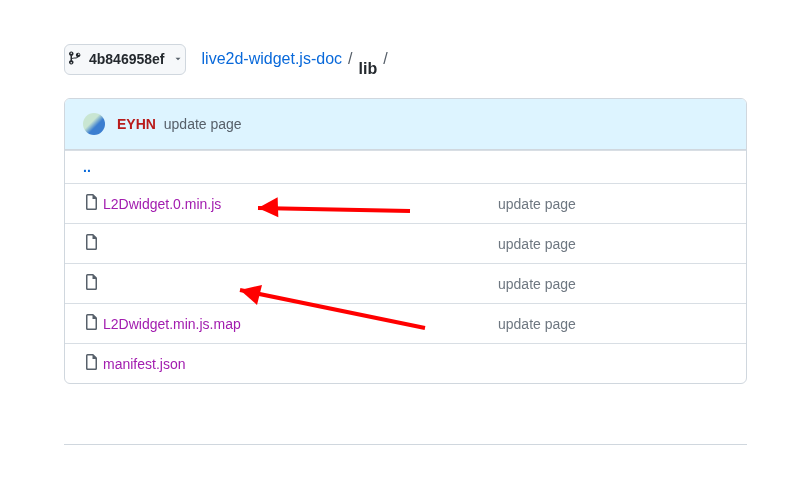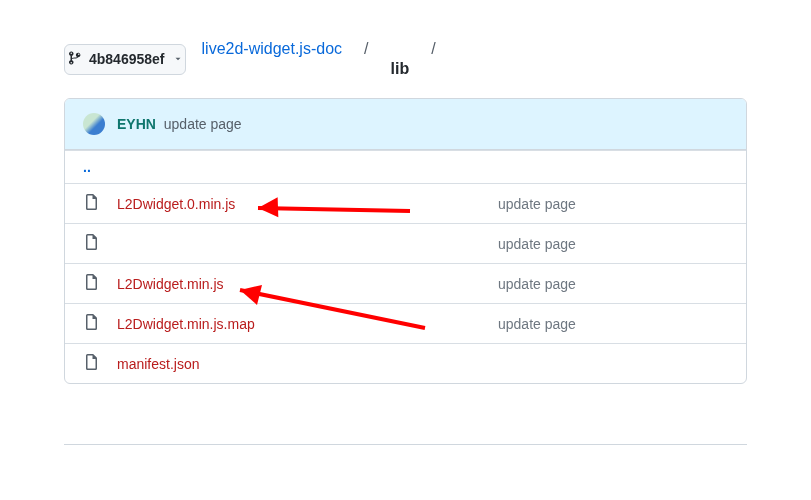--- a/index.html
+++ b/index.html
@@ -31,21 +31,22 @@
       background: #f6f8fa;
       cursor: pointer;
       font-weight: 600;
       color: #24292e;
     }
     .branch-selector .caret { margin-left: 2px; color: #57606a; }
     .breadcrumb {
       font-size: 16px;
       color: #24292e;
       display: flex;
-      gap: 20px;
+      align-items: center;
+      gap: 4px;
     }
     .breadcrumb .repo-link { color: #0969da; text-decoration: none; }
     .breadcrumb .sep { color: #57606a; padding: 0 2px; font-weight: 400; }
     .breadcrumb .current { font-weight: 600; margin-top: 20px; }
     .file-panel {
       border: 1px solid #d0d7de;
       border-radius: 6px;
       overflow: hidden;
     }
     .commit-header {
@@ -58,36 +59,35 @@
     }
     .avatar {
       width: 22px;
       height: 22px;
       border-radius: 50%;
       background: linear-gradient(135deg, #c9e6d2 40%, #3b7ed0 60%);
       display: block;
       flex-shrink: 0;
       position: relative;
     }
-    .author { font-weight: 600; color: #0f766e; }
+    .author { font-weight: 600; color: #b91c1c; }
     .commit-msg { color: #57606a; margin-left: 4px; }
     .file-row {
       display: flex;
       align-items: center;
       padding: 10px 18px;
       border-top: 1px solid #d0d7de;
     }
     .file-row:first-of-type { border-top: none; }
     .file-row.uplink { padding: 8px 18px; }
     .file-row.uplink a { color: #0969da; font-weight: 600; text-decoration: none; font-size: 14px; }
     .file-icon { color: #57606a; width: 20px; flex-shrink: 0; }
     .file-name {
-      color: #b91c1c;
+      color: #a21caf;
       flex: 0 0 auto;
-      margin-left: 14px;
       min-width: 200px;
       text-decoration: none;
     }
     .commit-col {
       color: #6e7781;
       margin-left: auto;
       padding-right: 60px;
       text-align: left;
       width: 230px;
     }
@@ -172,21 +172,20 @@
         </span>
         <span class="commit-col">update page</span>
       </div>
 
       <div class="file-row">
         <span class="file-icon">
           <svg width="16" height="16" viewBox="0 0 16 16">
               <path fill="#57606a" d="M3 1.5A1.5 1.5 0 0 1 4.5 0h5.1c.4 0 .78.16 1.06.44l2.9 2.9c.28.28.44.66.44 1.06V14.5A1.5 1.5 0 0 1 12.5 16h-8A1.5 1.5 0 0 1 3 14.5v-13zm1.5 0v13h8V5h-3V1.5h-5z"></path>
             </svg>
         </span>
-        <a class="file-name">L2Dwidget.min.js</a>
         <span class="commit-col">update page</span>
       </div>
 
       <div class="file-row">
         <span class="file-icon">
           <svg width="16" height="16" viewBox="0 0 16 16">
               <path fill="#57606a" d="M3 1.5A1.5 1.5 0 0 1 4.5 0h5.1c.4 0 .78.16 1.06.44l2.9 2.9c.28.28.44.66.44 1.06V14.5A1.5 1.5 0 0 1 12.5 16h-8A1.5 1.5 0 0 1 3 14.5v-13zm1.5 0v13h8V5h-3V1.5h-5z"></path>
             </svg>
         </span>
         <a class="file-name">L2Dwidget.min.js.map</a>

